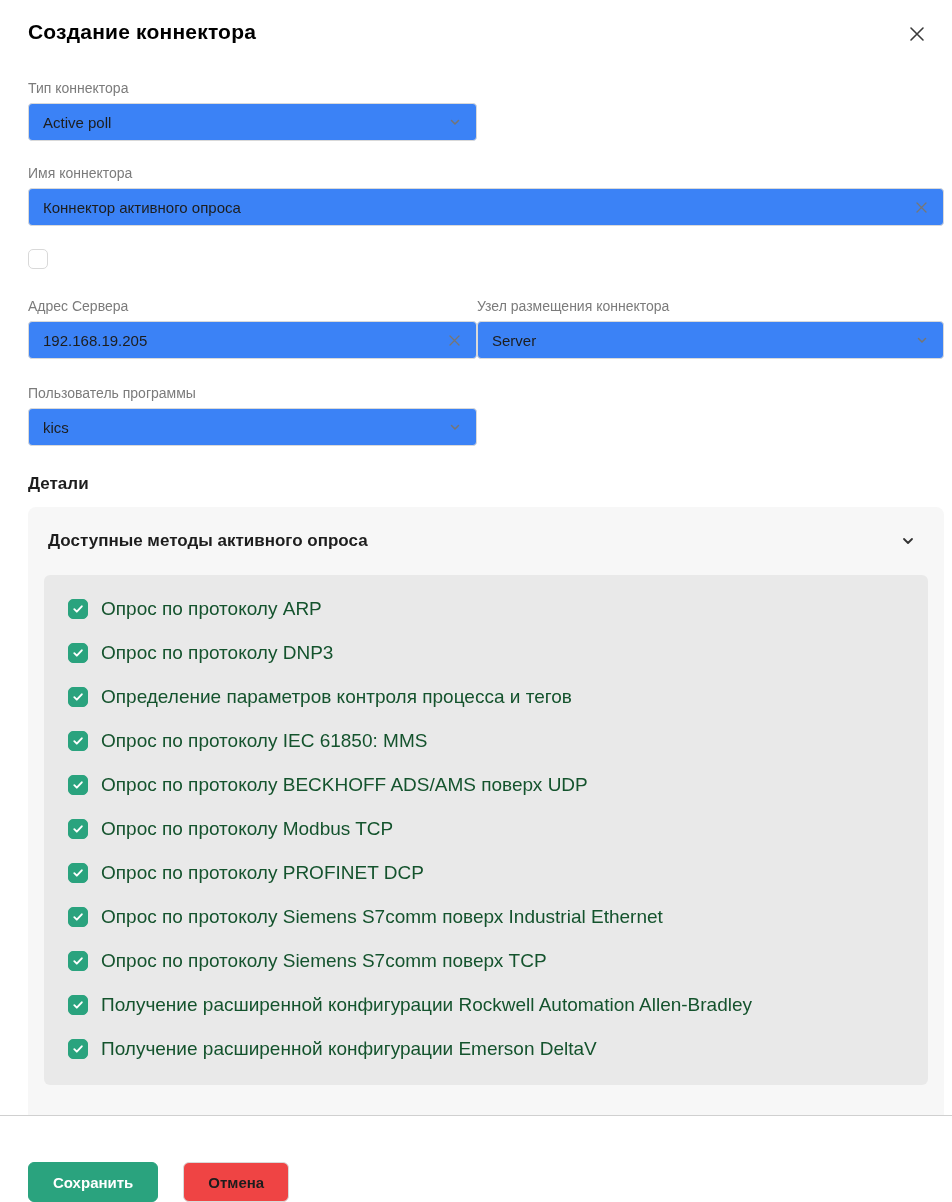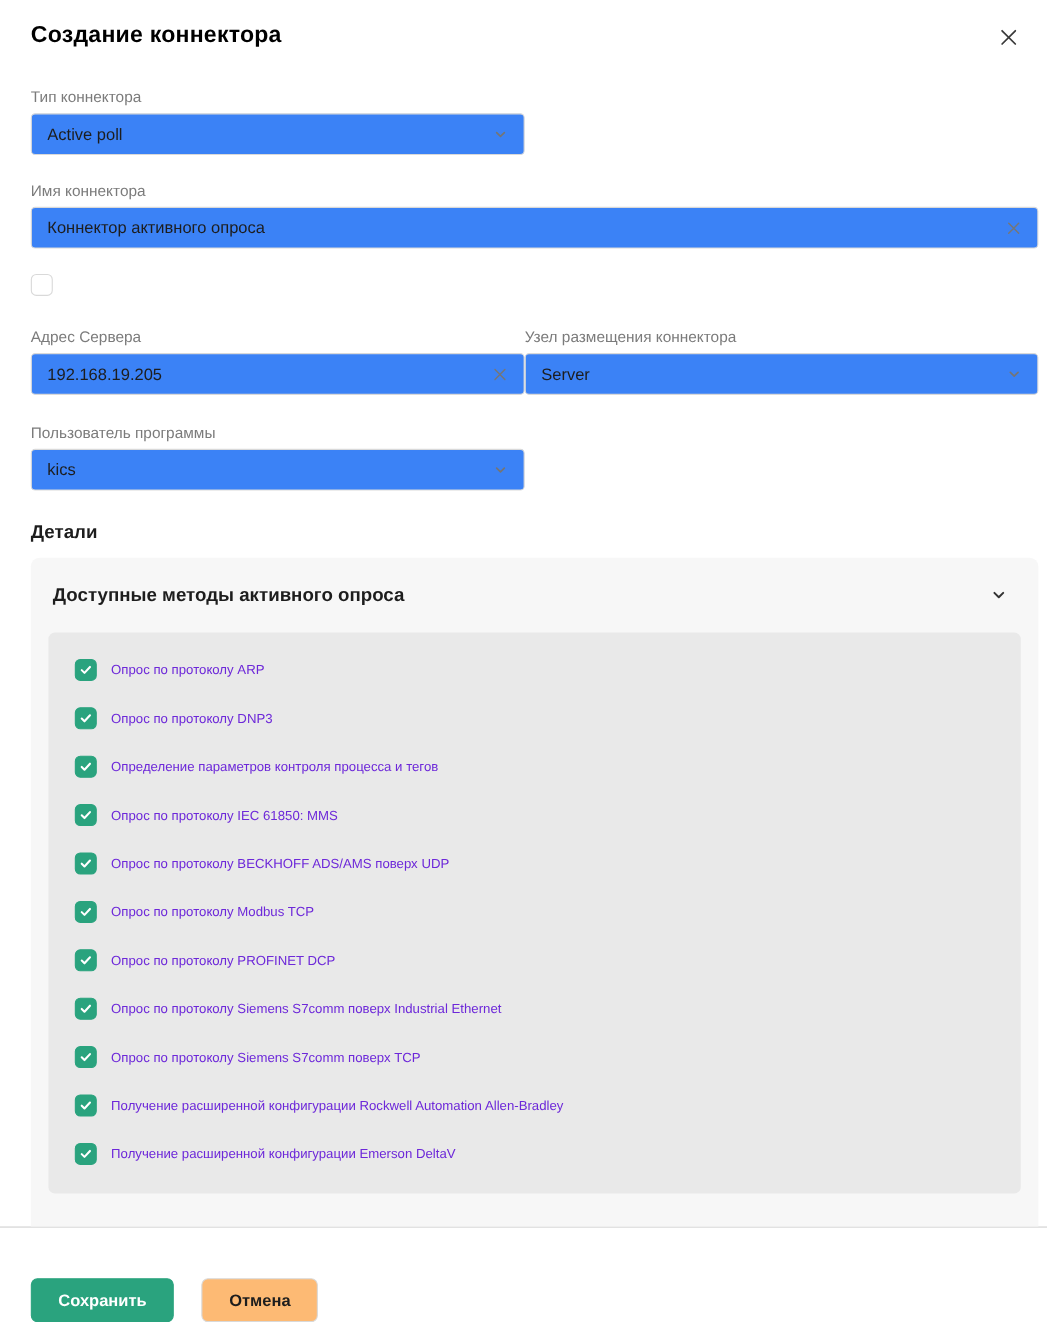--- a/index.html
+++ b/index.html
@@ -66,30 +66,30 @@
   .panel-header {
     height:68px; display:flex; align-items:center; justify-content:space-between;
     padding:0 26px 0 20px; cursor:pointer;
   }
   .panel-title { font-size:17px; font-weight:700; color:#1d1d1d; }
   .inner-panel {
     margin:0 16px; background:#e9e9e9; border-radius:6px;
     padding:12px 0 14px 0;
   }
   .m-row { height:44px; display:flex; align-items:center; gap:13px; padding-left:24px; cursor:pointer; }
-  .m-label { font-size:12px; color:#6d28d9; }
+  .m-label { font-size:19px; color:#14532d; }
 
   
   .footer { flex:1 1 auto; display:flex; align-items:flex-end; gap:25px; padding:29px 0 0 28px; }
   .btn {
     height:40px; border-radius:6px; font-family:"Liberation Sans", sans-serif;
     font-size:15px; font-weight:700; cursor:pointer; padding:0 24px;
   }
   .btn-primary { background:var(--green); border:1px solid var(--green); color:#fff; }
-  .btn-secondary { background:#fdba74; border:1px solid #d9d9d9; color:#1d1d1d; }
+  .btn-secondary { background:#ef4444; border:1px solid #d9d9d9; color:#1d1d1d; }
 
   svg { display:block; }
 </style>
 </head>
 <body>
 
 <div class="dialog">
   <div class="body">
 
     <div class="header">

